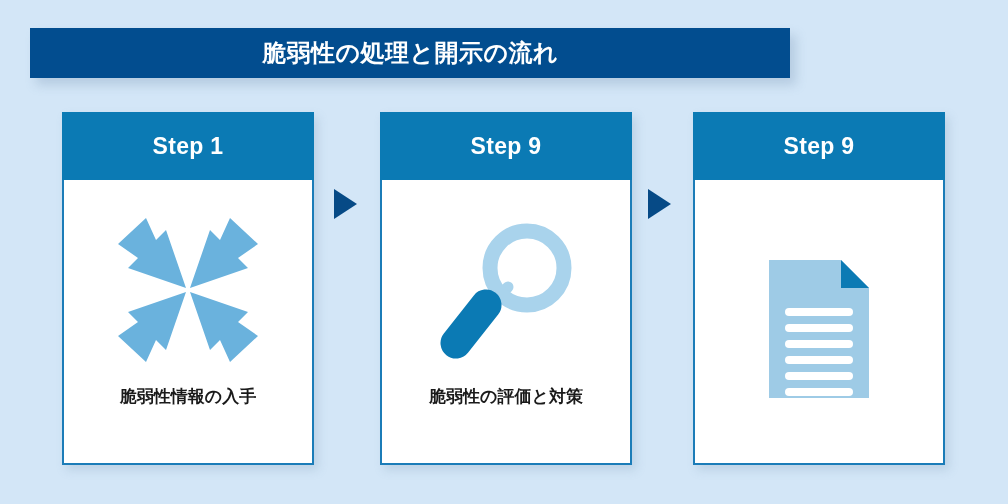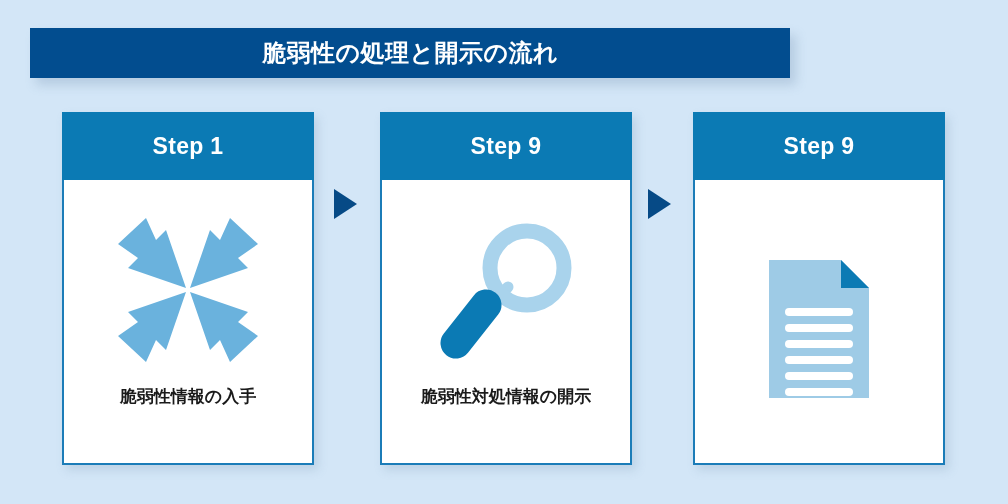--- a/index.html
+++ b/index.html
@@ -170,21 +170,21 @@
         <div class="icon-area">
           <svg width="140" height="150" viewBox="0 0 140 150">
 
             <line x1="52" y1="92" x2="72" y2="72" stroke="#a9d3ec" stroke-width="11" stroke-linecap="round"></line>
 
             <circle cx="91" cy="53" r="37" fill="none" stroke="#a9d3ec" stroke-width="15"></circle>
 
             <line x1="50" y1="90" x2="20" y2="128" stroke="#0b7ab4" stroke-width="31" stroke-linecap="round"></line>
           </svg>
         </div>
-        <div class="card-caption">脆弱性対処情報の開示</div>
+        <div class="card-caption">脆弱性の評価と対策</div>
       </div>
     </div>
 
     <div class="card card-3">
       <div class="card-header">
         <span class="card-header-label">Step 9</span>
       </div>
       <div class="card-body">
         <div class="icon-area">
           <svg width="112" height="146" viewBox="0 0 112 146">

